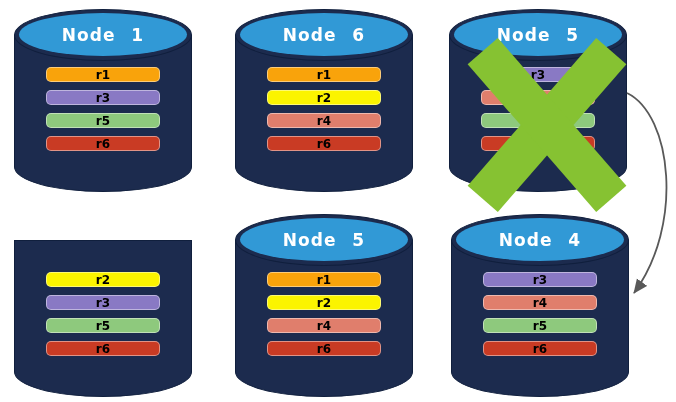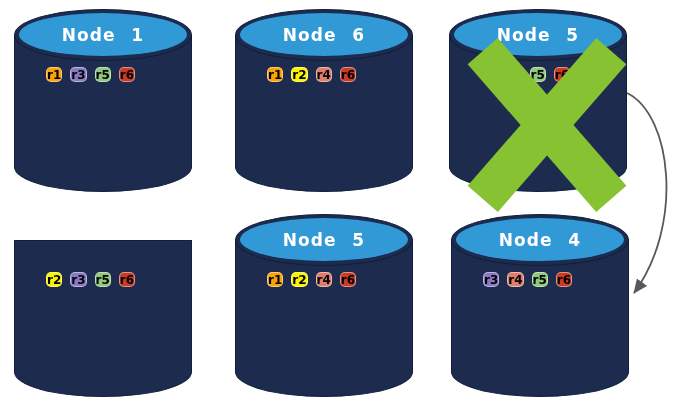--- a/index.html
+++ b/index.html
@@ -23,21 +23,21 @@
     position:absolute;left:4px;right:4px;top:3px;bottom:4px;
     background:#3199D6;border-radius:50%;
     display:flex;align-items:center;justify-content:center;
   }
   .node-title{
     color:#ffffff;font-size:17px;font-weight:bold;
     letter-spacing:1px;word-spacing:9px;
   }
   .bars{
     position:absolute;left:32px;right:32px;top:58px;
-    display:flex;gap:8px;
+    display:flex;flex-direction:column;gap:8px;
   }
   .bar{
     height:15px;border-radius:5px;box-sizing:border-box;
     border:1px solid rgba(255,255,255,0.45);
     display:flex;align-items:center;justify-content:center;
     color:#000000;font-size:12px;font-weight:bold;line-height:1;
   }
   .x-mark{
     position:absolute;left:9px;right:-9px;top:18px;height:196px;
     pointer-events:none;

